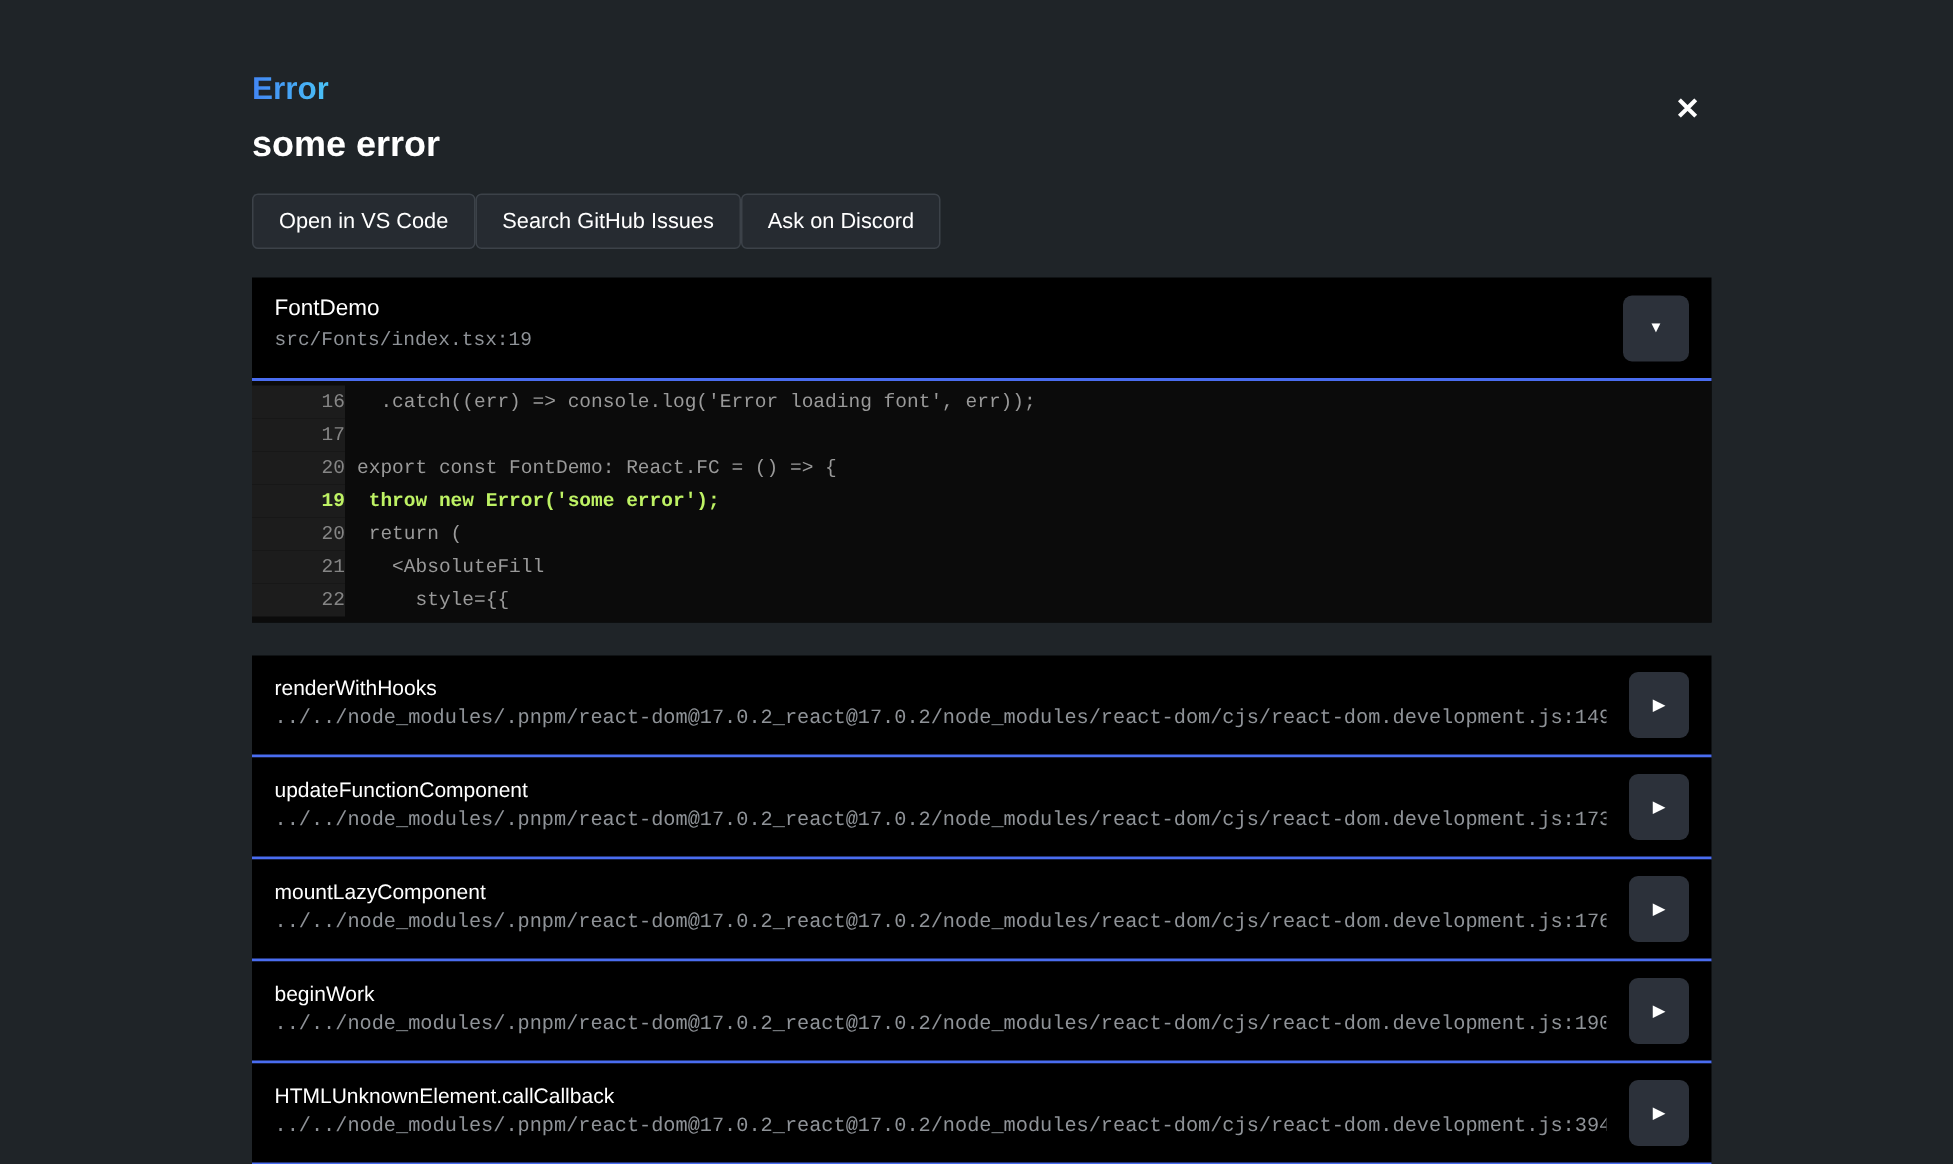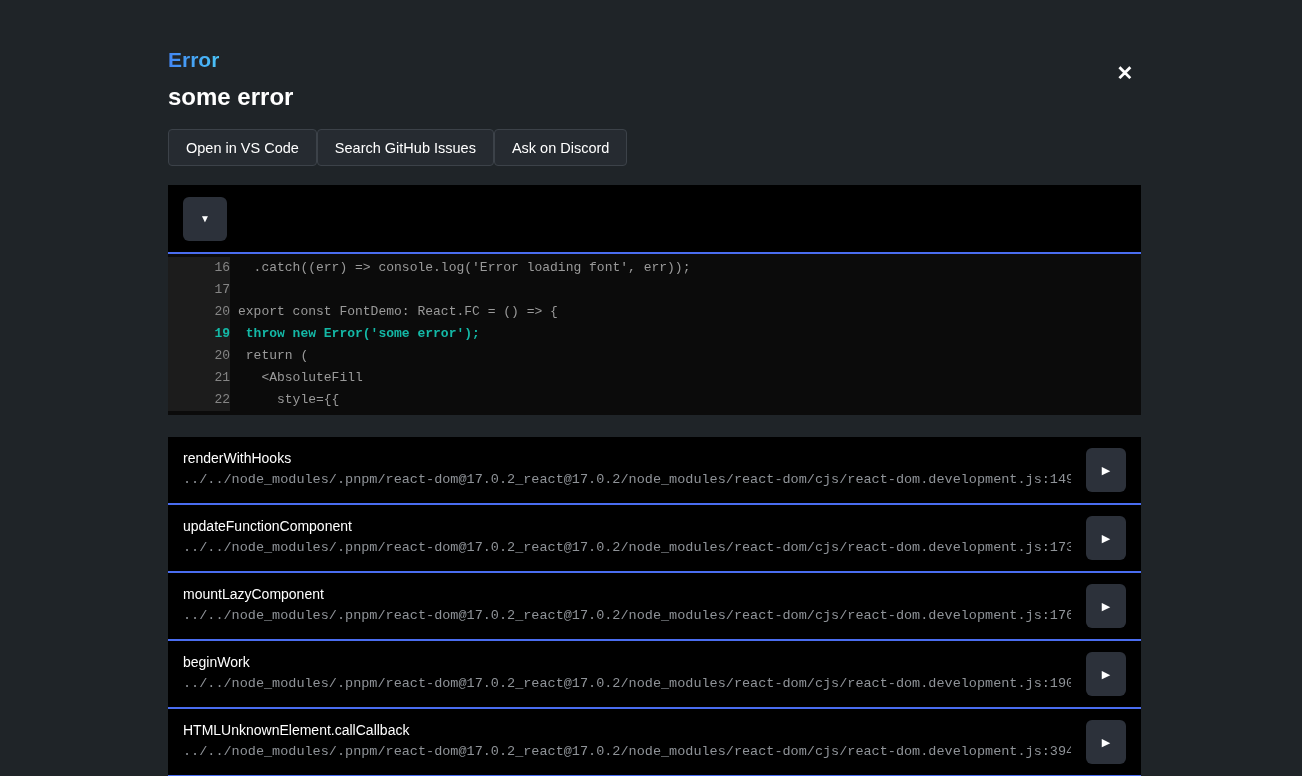--- a/index.html
+++ b/index.html
@@ -106,21 +106,21 @@
     flex:0 0 62px;
     background:var(--gutter-background);
     text-align:right;
     color:#858585;
   }
   .code-line .lt{
     padding-left:8px;
     white-space:pre;
   }
   .code-line.hl .ln, .code-line.hl .lt{
-    color:#14b8a6;
+    color:#bef264;
     font-weight:700;
   }
   
   .stack-list{margin-top:22px;}
   .frame{
     position:relative;
     height:68px;
     background:var(--panel-background);
     border-bottom:2px solid var(--accent-border-blue);
     padding:13px 70px 0 15px;
@@ -172,20 +172,24 @@
   <h1 class="error-message">some error</h1>
 
   <div class="actions">
     <button class="action-btn">Open in VS Code</button>
     <button class="action-btn">Search GitHub Issues</button>
     <button class="action-btn">Ask on Discord</button>
   </div>
 
   <div class="code-frame">
     <div class="cf-header">
+      <div>
+        <div class="cf-title">FontDemo</div>
+        <div class="cf-loc">src/Fonts/index.tsx:19</div>
+      </div>
       <button class="icon-btn">
         <span class="tri">▼</span>
       </button>
     </div>
     <div class="cf-body" id="code-lines">
         <div class="code-line">
           <span class="ln">16</span>
           <span class="lt">  .catch((err) =&gt; console.log('Error loading font', err));</span>
         </div>
         <div class="code-line">

